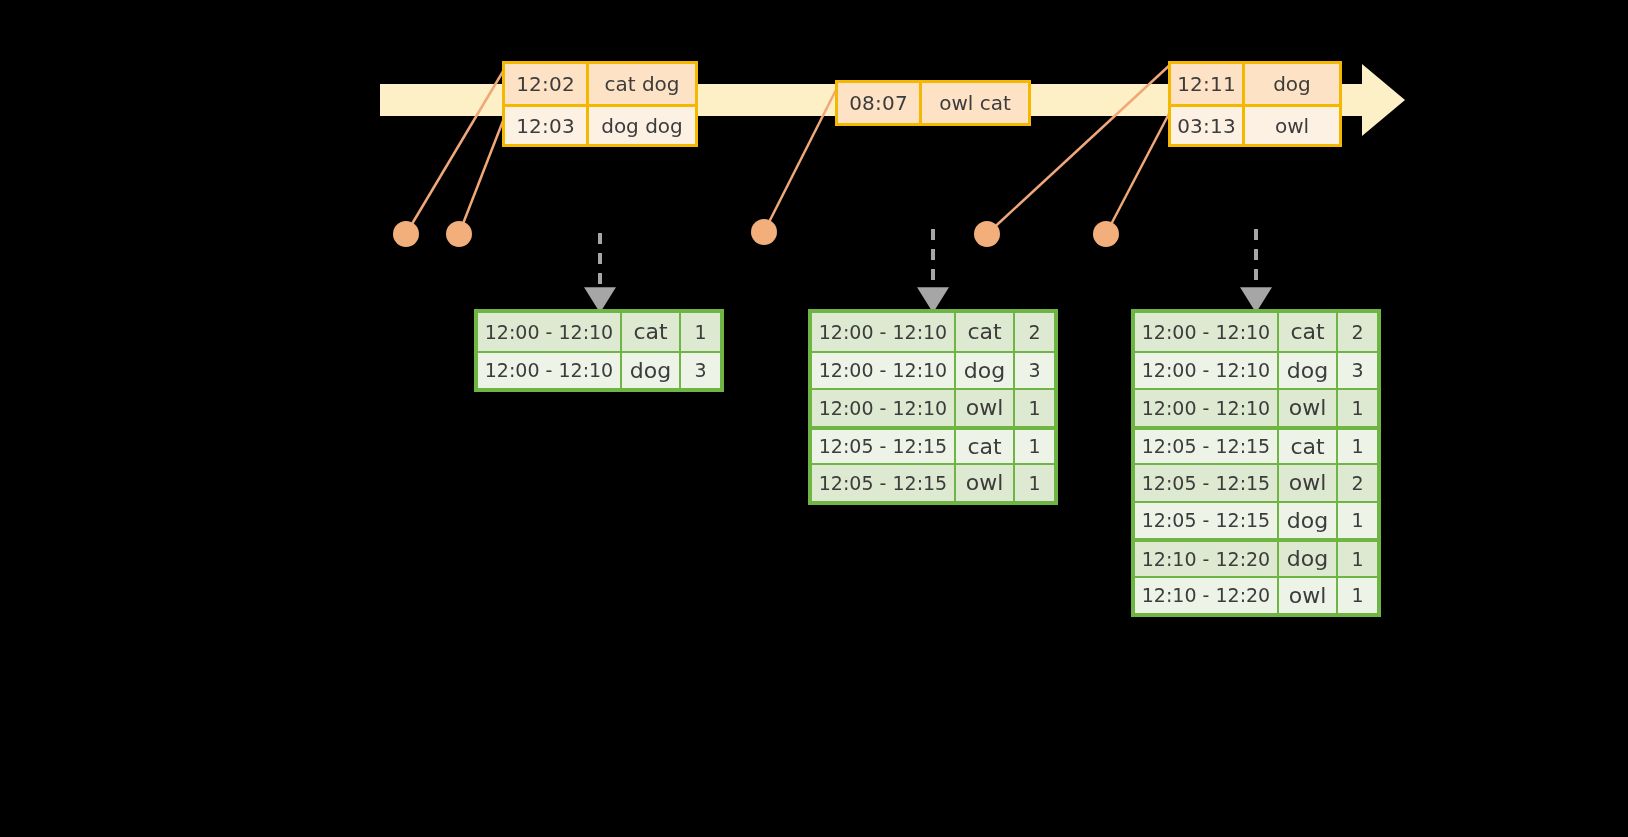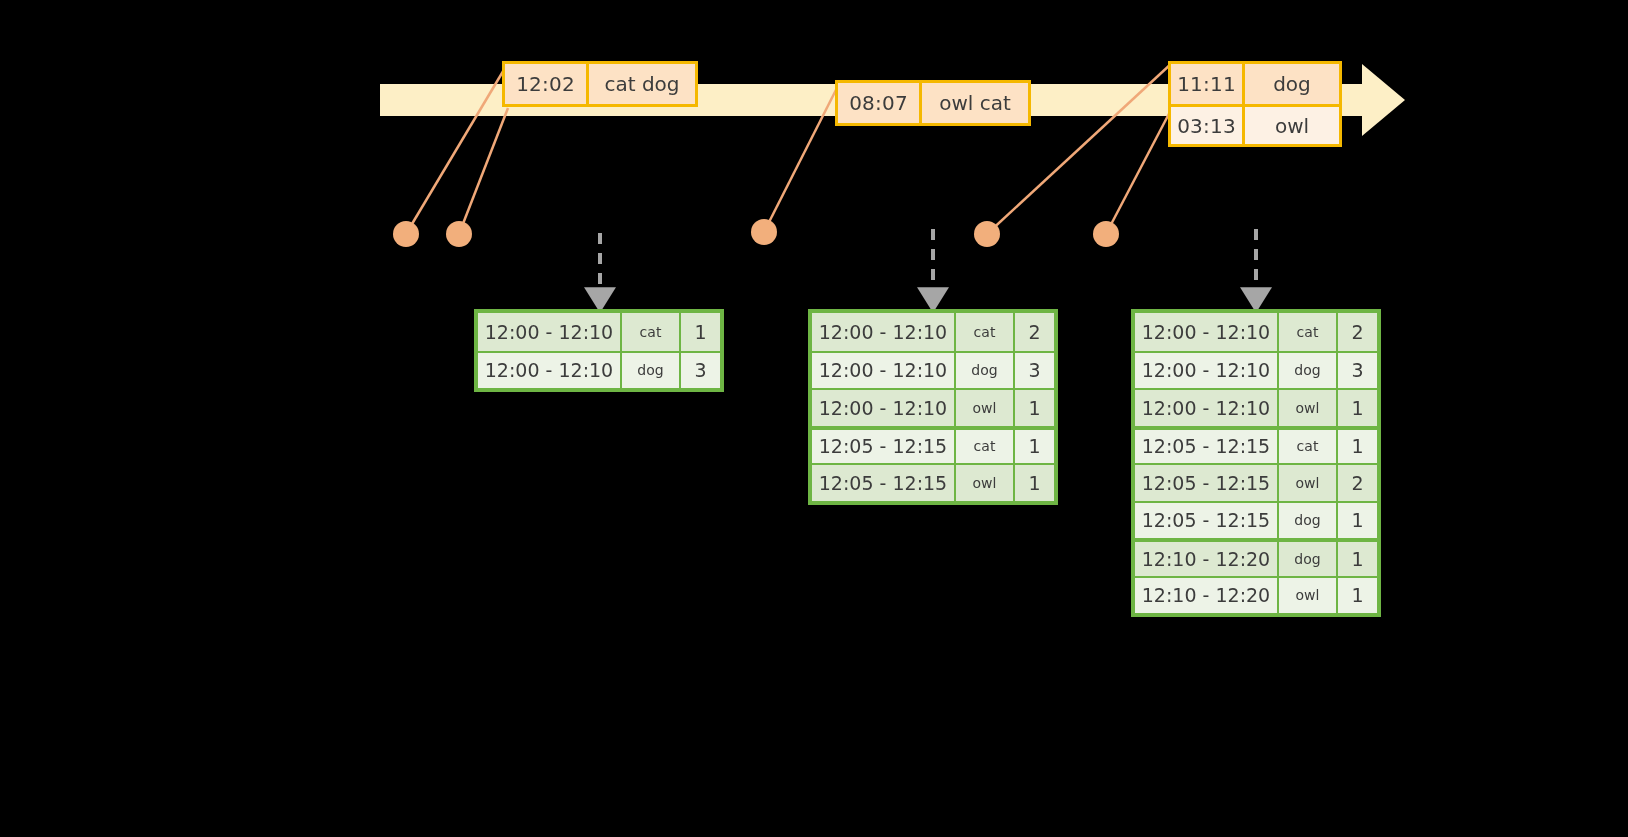--- a/index.html
+++ b/index.html
@@ -90,21 +90,21 @@
     border-right: 2px solid #6EB544;
     font-size: 19px;
     color: #3c3c3c;
   }
   .rt-word {
     box-sizing: border-box;
     display: flex;
     align-items: center;
     justify-content: center;
     border-right: 2px solid #6EB544;
-    font-size: 14px;
+    font-size: 22px;
     color: #3c3c3c;
   }
   .rt-count {
     box-sizing: border-box;
     display: flex;
     align-items: center;
     justify-content: center;
     font-size: 19px;
     color: #3c3c3c;
   }
@@ -146,30 +146,34 @@
         <line x1="1256" y1="229" x2="1256" y2="300" stroke="#A6A6A6" stroke-width="4" stroke-dasharray="11,9" marker-end="url(#gray-arrow)"></line>
       </g>
   </svg>
 
   <div id="events-host">
       <div class="event-box" style="left: 502px; top: 61px; width: 196px;">
         <div class="event-row shade-a">
           <div class="ev-time" style="width: 84px;">12:02</div>
           <div class="ev-words" style="width: 106px;">cat dog</div>
         </div>
+        <div class="event-row shade-b">
+          <div class="ev-time" style="width: 84px;">12:03</div>
+          <div class="ev-words" style="width: 106px;">dog dog</div>
+        </div>
       </div>
       <div class="event-box" style="left: 835px; top: 80px; width: 196px;">
         <div class="event-row shade-a">
           <div class="ev-time" style="width: 84px;">08:07</div>
           <div class="ev-words" style="width: 106px;">owl cat</div>
         </div>
       </div>
       <div class="event-box" style="left: 1168px; top: 61px; width: 174px;">
         <div class="event-row shade-a">
-          <div class="ev-time" style="width: 74px;">11:11</div>
+          <div class="ev-time" style="width: 74px;">12:11</div>
           <div class="ev-words" style="width: 94px;">dog</div>
         </div>
         <div class="event-row shade-b">
           <div class="ev-time" style="width: 74px;">03:13</div>
           <div class="ev-words" style="width: 94px;">owl</div>
         </div>
       </div>
     </div>
   <div id="tables-host">
       <div class="result-table" style="left: 474px; top: 309px; width: 250px;">

